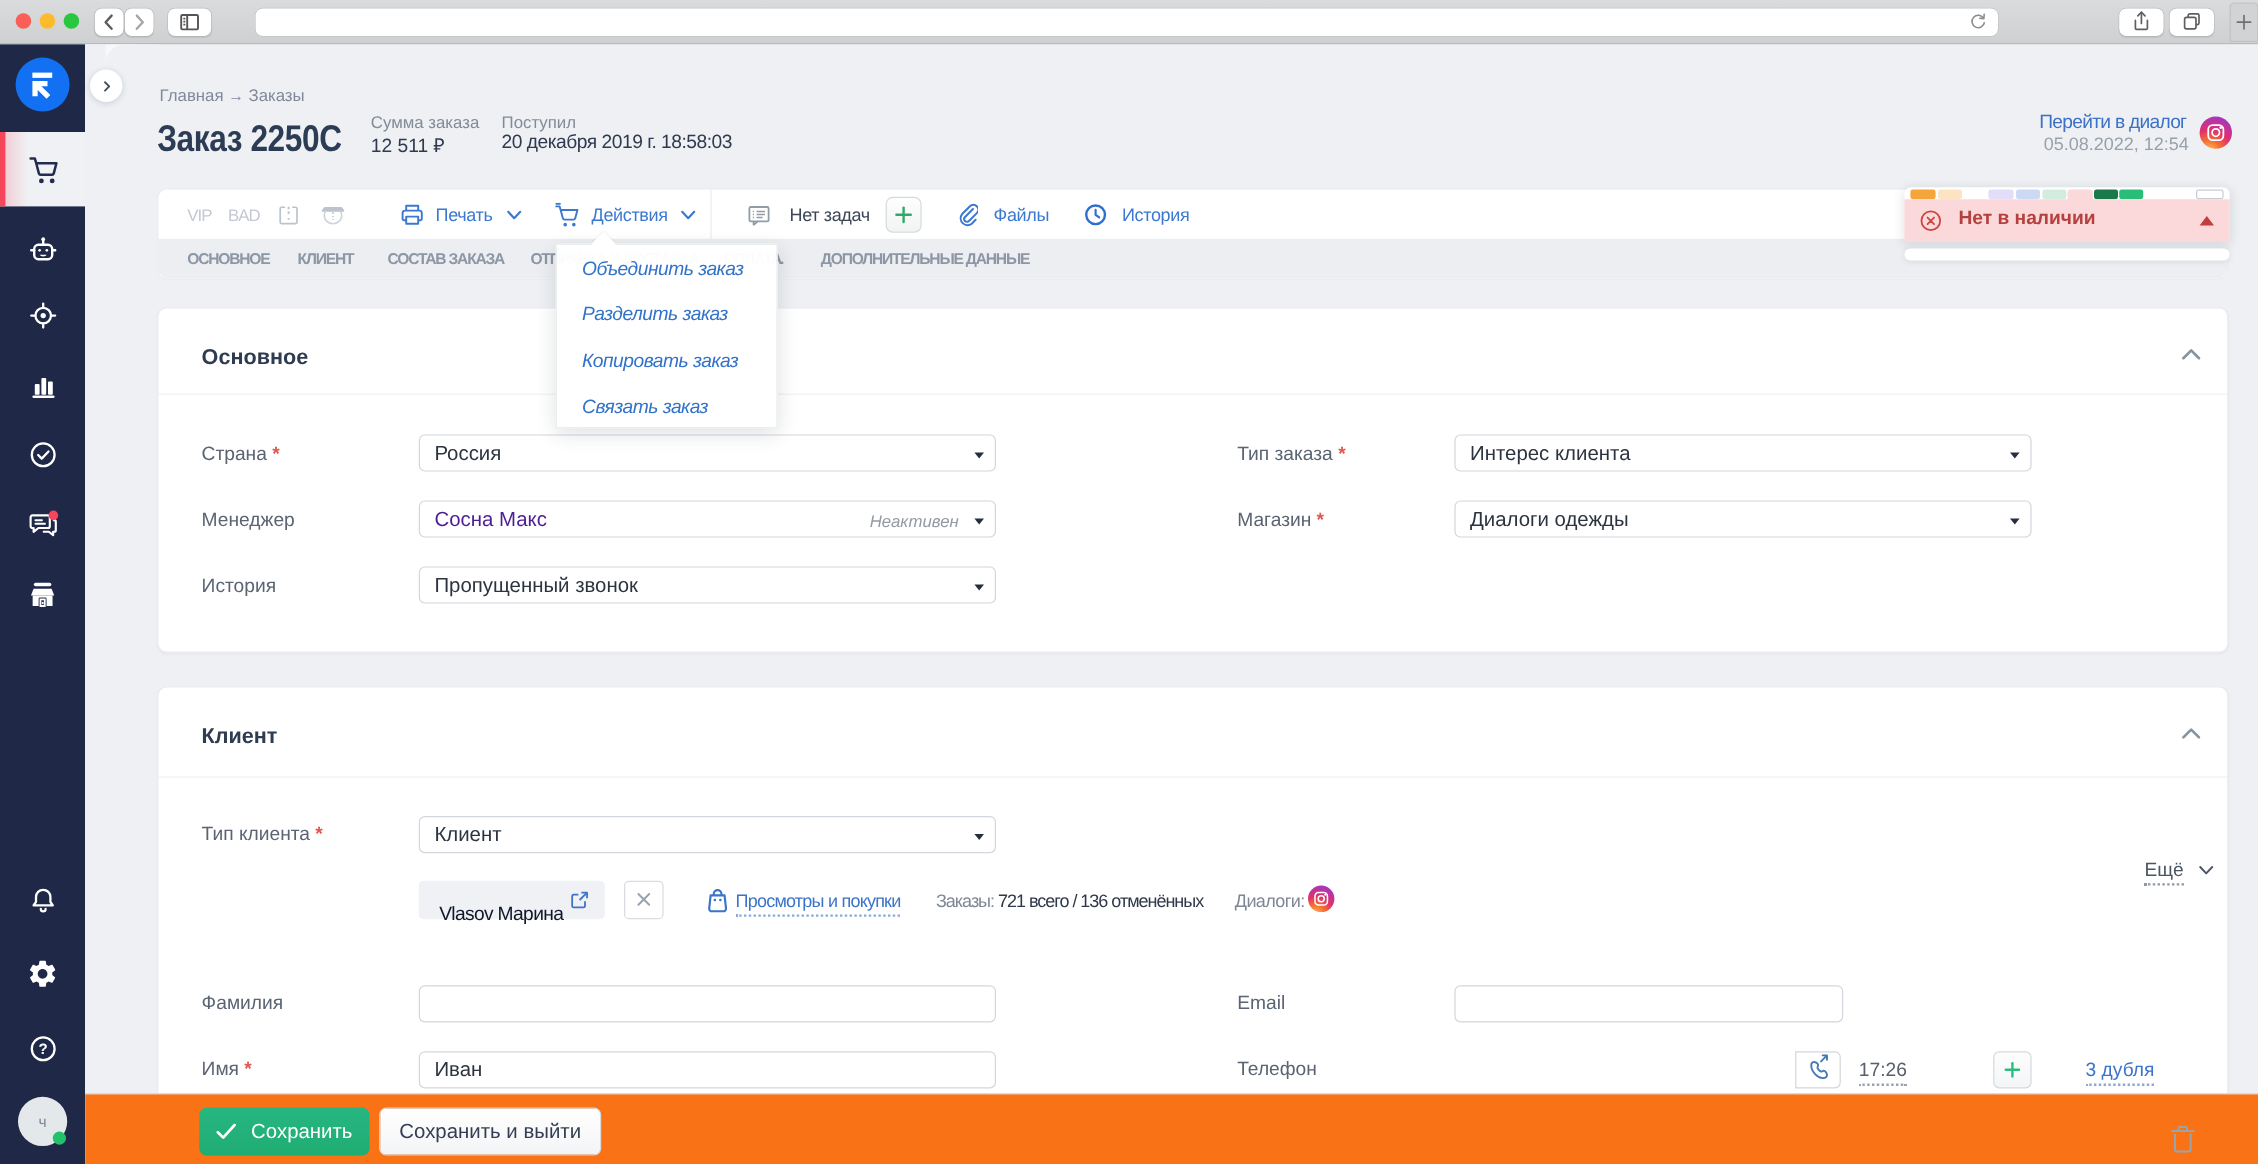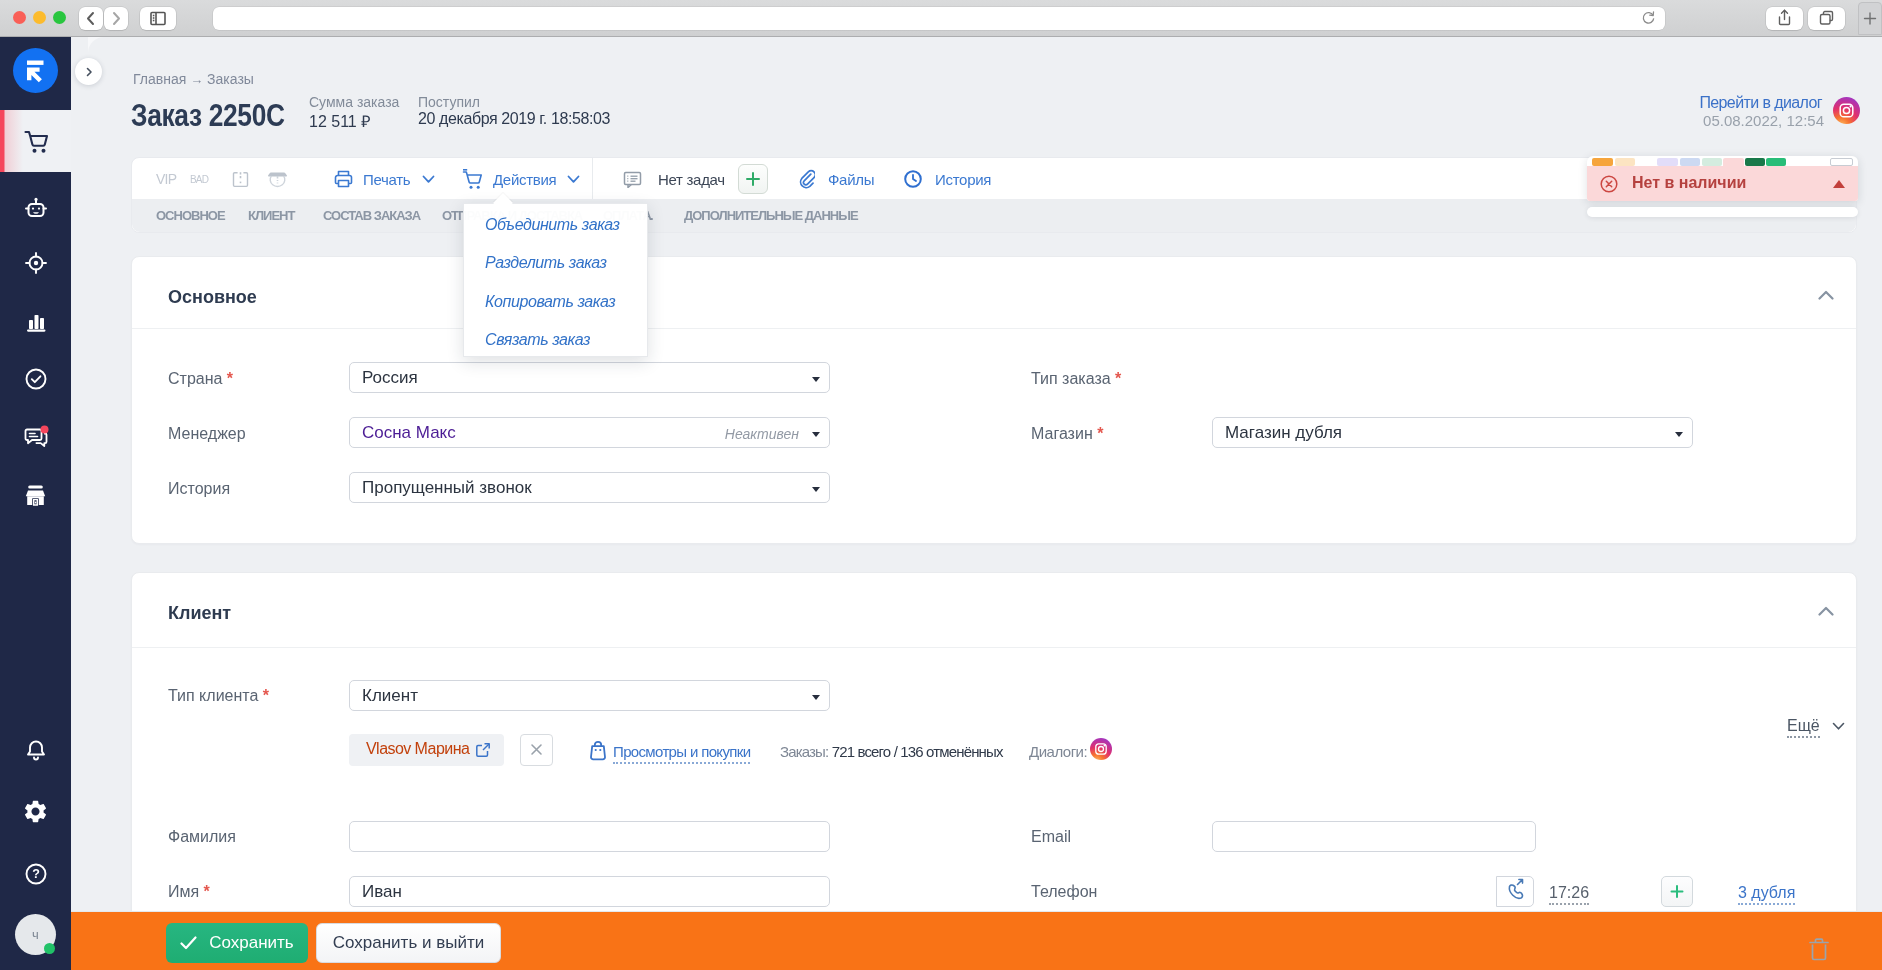--- a/index.html
+++ b/index.html
@@ -280,21 +280,21 @@
       <g fill="none" stroke="#fff" stroke-width="1.5">
         <rect x="7.2" y="7.2" width="12.6" height="12.6" rx="3.6"></rect>
         <circle cx="13.5" cy="13.5" r="3.1"></circle>
       </g>
       <circle cx="17.6" cy="9.4" r="1.1" fill="#fff"></circle>
     </svg>
 </div>
 
 <div class="toolbar">
   <div class="titem" style="left:24px;color:#c3c9d2;font-size:14px;letter-spacing:-0.8px;">VIP</div>
-  <div class="titem" style="left:58px;color:#c3c9d2;font-size:10px;letter-spacing:-0.8px;">BAD</div>
+  <div class="titem" style="left:58px;color:#c3c9d2;font-size:14px;letter-spacing:-0.8px;">BAD</div>
   <div class="titem" style="left:100px;">
     <svg width="17" height="17" viewBox="0 0 17 17">
         <path d="M5.6 1.7 H2.6 a1.1 1.1 0 0 0 -1.1 1.1 V14.3 a1.1 1.1 0 0 0 1.1 1.1 H14.4 a1.1 1.1 0 0 0 1.1-1.1 V2.8 a1.1 1.1 0 0 0 -1.1-1.1 H11.4" fill="none" stroke="#bcc3cc" stroke-width="1.4"></path>
         <g stroke="#bcc3cc" stroke-width="1.6">
           <line x1="8.5" y1="1.2" x2="8.5" y2="8.6" stroke-dasharray="2.2 1.7"></line>
           <line x1="8.5" y1="10.6" x2="8.5" y2="12.2"></line>
         </g>
       </svg>
   </div>
   <div class="titem" style="left:135px;">
@@ -423,23 +423,27 @@
     <div class="abs" style="right:30px;top:8px;font-size:14px;font-style:italic;color:#939aa5;">Неактивен</div>
     <div class="caret" style="left:462px;"></div>
   </div>
   <div class="lbl" style="left:36px;top:223px;">История</div>
   <div class="inp" style="left:217px;top:215px;width:481px;">
     <div class="tx">Пропущенный звонок</div>
       <div class="caret" style="left:462px;"></div>
   </div>
 
   <div class="lbl" style="left:899px;top:113px;">Тип заказа <span class="req">*</span></div>
+  <div class="inp" style="left:1080px;top:105px;width:481px;">
+    <div class="tx">Интерес клиента</div>
+      <div class="caret" style="left:462px;"></div>
+  </div>
   <div class="lbl" style="left:899px;top:168px;">Магазин <span class="req">*</span></div>
   <div class="inp" style="left:1080px;top:160px;width:481px;">
-    <div class="tx">Магазин дубля</div>
+    <div class="tx">Диалоги одежды</div>
       <div class="caret" style="left:462px;"></div>
   </div>
 </div>
 
 <div class="card" style="top:572px;height:350px;">
   <div class="card-h">Клиент</div>
   <div class="card-div" style="top:74px;"></div>
   <svg style="position:absolute;left:1686px;top:33px;" width="16" height="10" viewBox="0 0 16 10">
       <path d="M1.5 8.5 L8 2 L14.5 8.5" fill="none" stroke="#8793a2" stroke-width="2.2" stroke-linecap="round" stroke-linejoin="round"></path>
     </svg>
@@ -451,21 +455,21 @@
   </div>
 
   <div class="abs" style="left:1655px;top:144px;font-size:16px;color:#4b5664;">
     <span style="border-bottom:2px dotted #8e98a5;padding-bottom:2px;">Ещё</span>
     <svg width="13" height="9" viewBox="0 0 13 9" style="margin-left:8px;">
         <path d="M1.5 1.5 L6.5 6.8 L11.5 1.5" fill="none" stroke="#4b5664" stroke-width="1.6" stroke-linecap="round" stroke-linejoin="round"></path>
       </svg>
   </div>
 
   <div class="abs" style="left:217px;top:161px;width:155px;height:32px;background:#eff1f4;border-radius:4px;">
-    <div class="abs" style="left:17px;top:6px;font-size:16px;letter-spacing:-0.55px;color:#c2410c;">Vlasov Марина</div>
+    <div class="abs" style="left:17px;top:20px;font-size:16px;letter-spacing:-0.55px;color:#0f172a;">Vlasov Марина</div>
     <svg style="position:absolute;left:126px;top:8px;" width="16" height="16" viewBox="0 0 16 16">
         <g fill="none" stroke="#3b74c9" stroke-width="1.5" stroke-linejoin="round">
           <path d="M12.5 9 v4 a1.2 1.2 0 0 1 -1.2 1.2 H3 A1.2 1.2 0 0 1 1.8 13 V4.8 A1.2 1.2 0 0 1 3 3.6 h4"></path>
           <path d="M9.5 1.8 h4.7 v4.7"></path>
           <path d="M14 2 L8 8"></path>
         </g>
       </svg>
   </div>
   <div class="abs" style="left:388px;top:161px;width:33px;height:32px;background:#fff;border:1px solid #d8dce0;border-radius:4px;">
     <svg width="31" height="30" viewBox="0 0 31 30">

